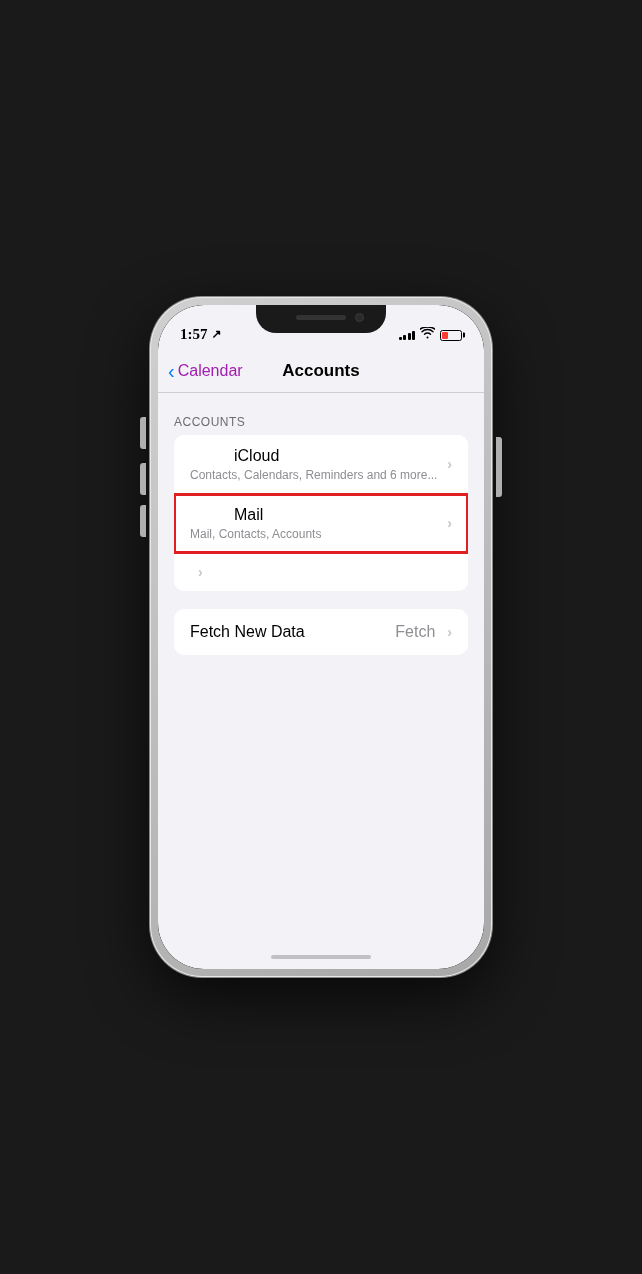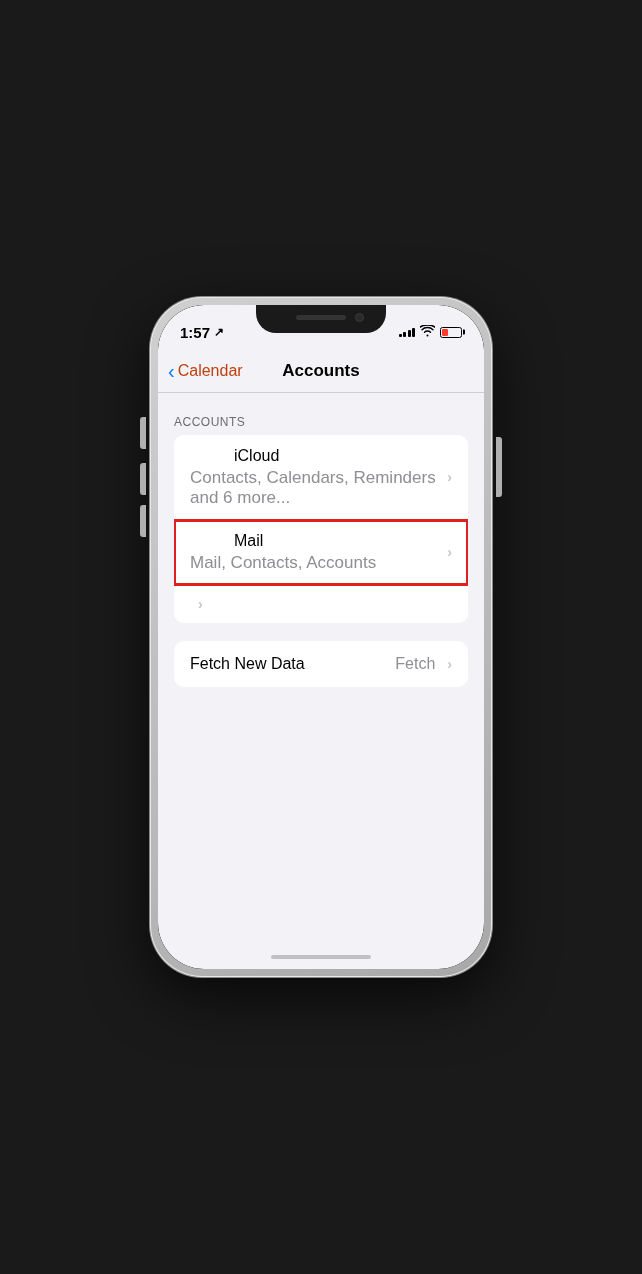--- a/index.html
+++ b/index.html
@@ -100,25 +100,27 @@
       height: 9px;
       background: #2a2a2a;
       border-radius: 50%;
       border: 1.5px solid #3a3a3a;
     }
 
     
     .status-bar {
       height: 44px;
       display: flex;
+      align-items: flex-end;
       justify-content: space-between;
       padding: 16px 22px 6px;
       flex-shrink: 0;
       position: relative;
       z-index: 5;
+      font-family: Liberation Serif, serif;
     }
 
     .status-time {
       font-size: 15px;
       font-weight: 600;
       color: #000;
       display: flex;
       align-items: center;
       gap: 4px;
     }
@@ -211,21 +213,21 @@
     }
 
     .nav-back-chevron {
       font-size: 20px;
       font-weight: 300;
       line-height: 1;
     }
 
     .nav-back-text {
       font-size: 16px;
-      color: #c2410c;
+      color: #a21caf;
     }
 
     .nav-title {
       font-size: 17px;
       font-weight: 600;
       color: #000;
     }
 
     
     .content {
@@ -270,21 +272,21 @@
 
     .list-item-title {
       font-size: 16px;
       color: #000;
       font-weight: 400;
       line-height: 1.3;
       margin-left: 44px;
     }
 
     .list-item-subtitle {
-      font-size: 17px;
+      font-size: 12px;
       color: #8e8e93;
       margin-top: 1px;
     }
 
     .chevron-right {
       color: #c7c7cc;
       font-size: 14px;
       font-weight: 600;
       margin-left: 8px;
     }

